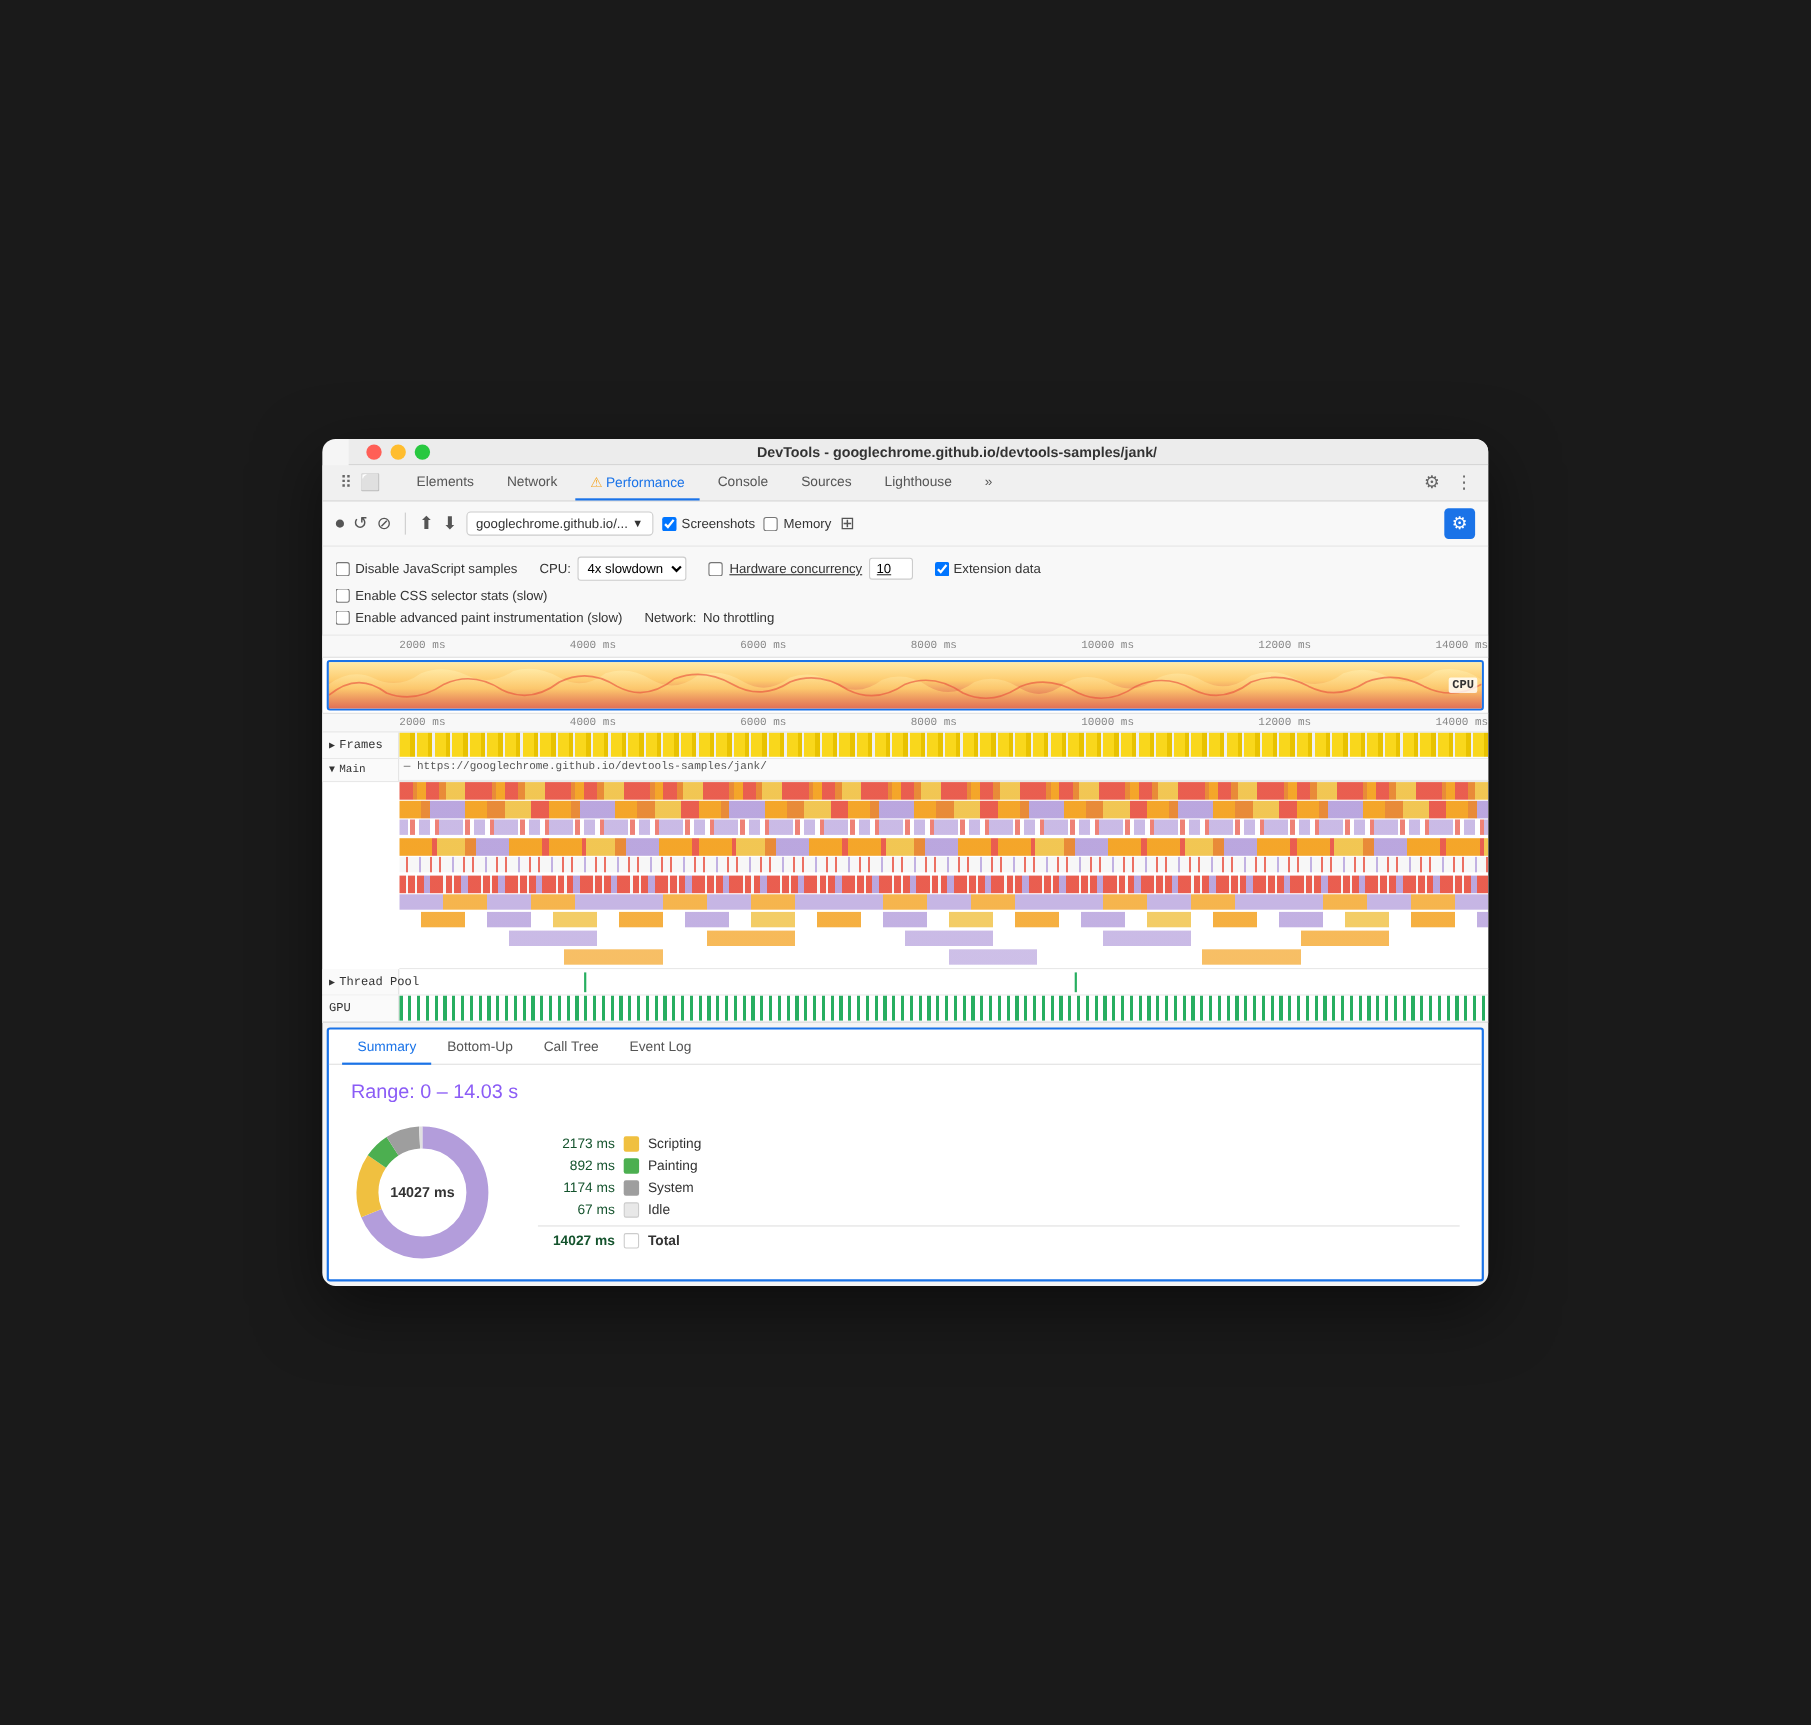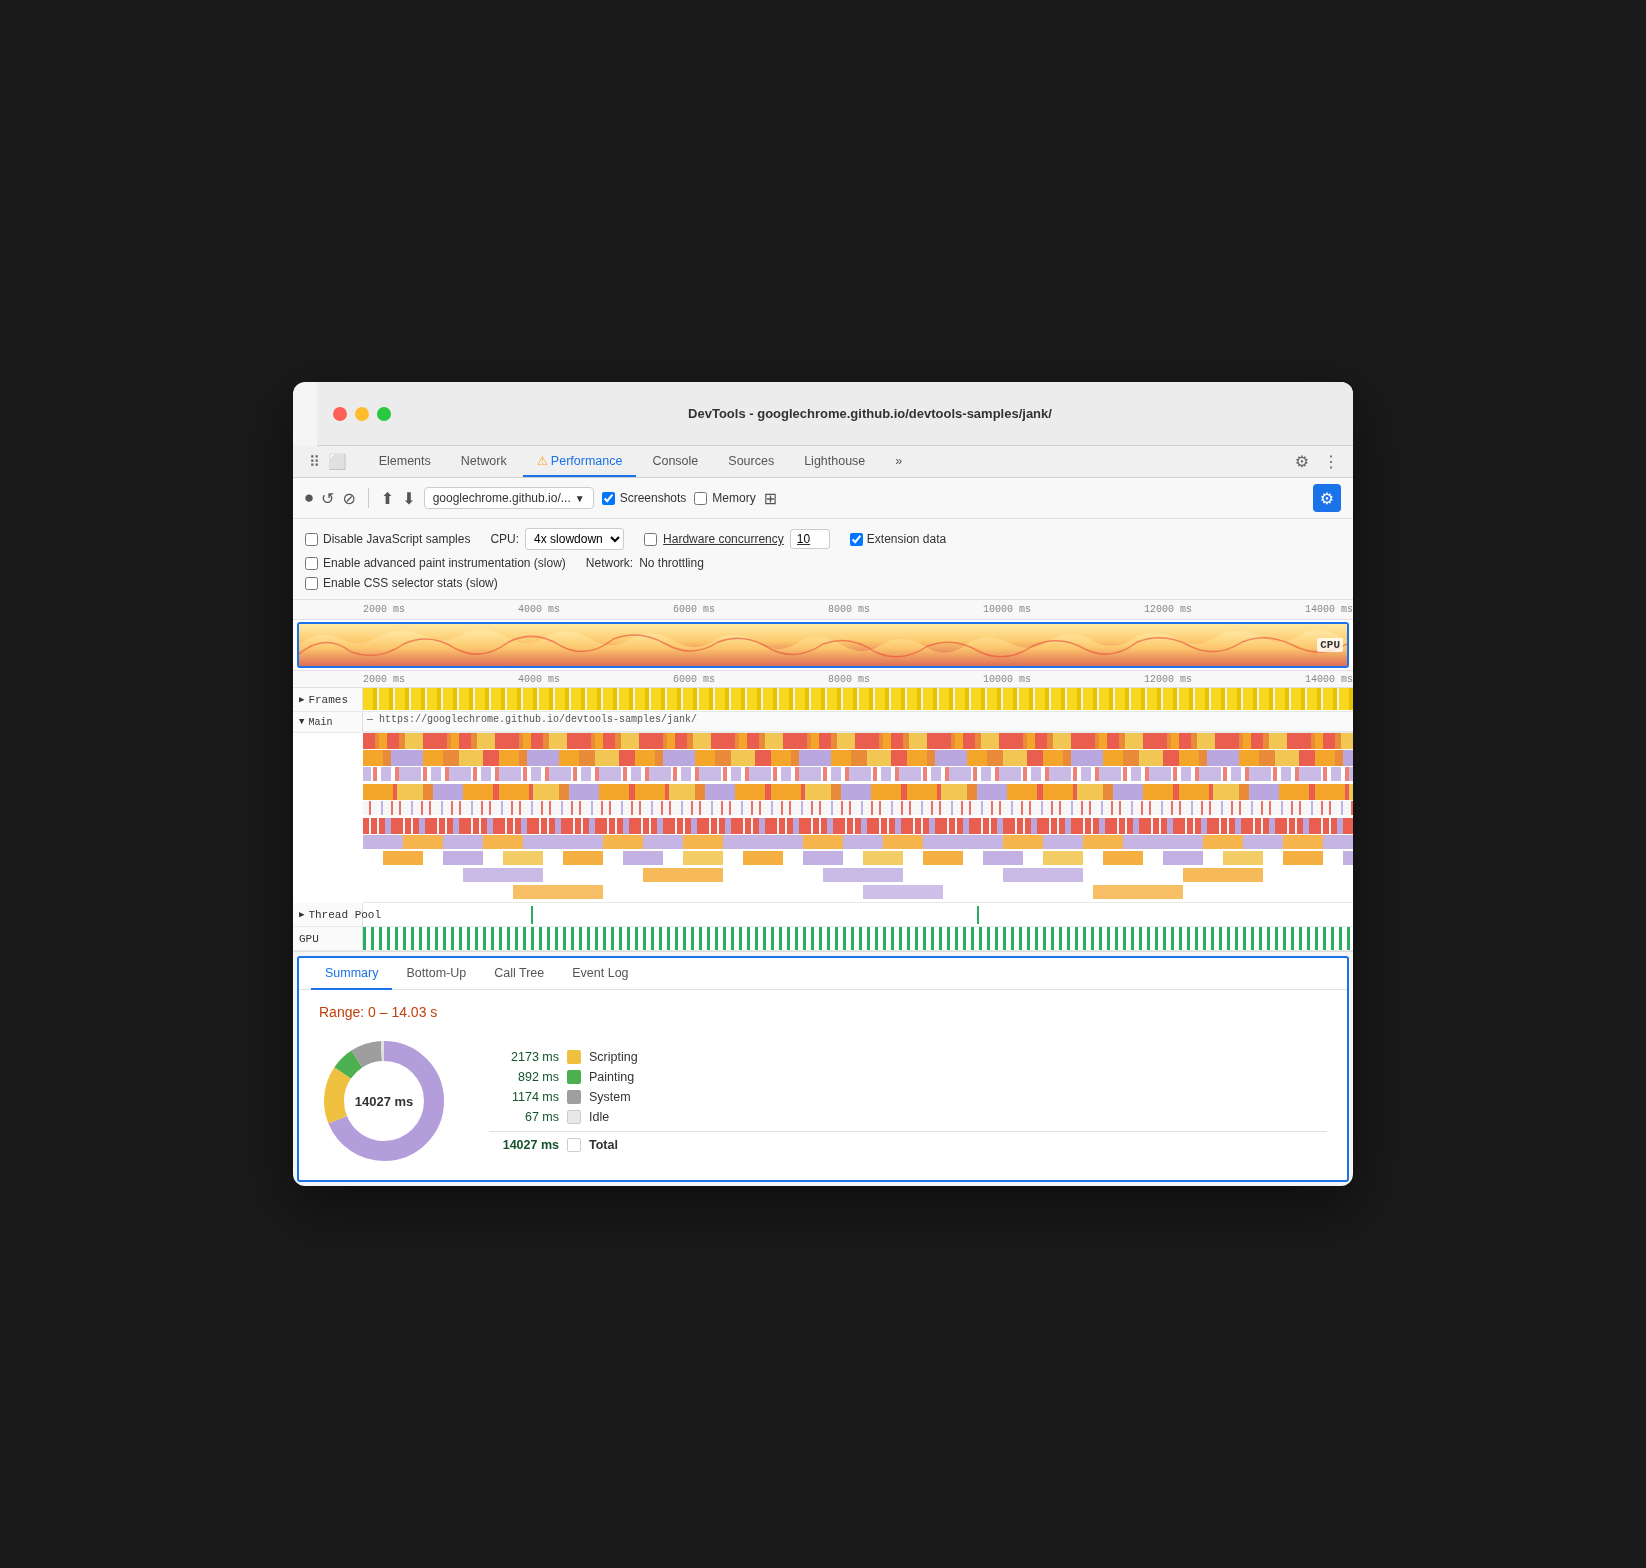--- a/index.html
+++ b/index.html
@@ -15,21 +15,21 @@
       width: 1060px;
       background: #f5f5f5;
       border-radius: 12px;
       overflow: hidden;
       box-shadow: 0 20px 60px rgba(0,0,0,0.5);
     }
     
     .titlebar {
       background: #ececec;
       border-bottom: 1px solid #d0d0d0;
-      padding: 24px 16px;
+      padding: 4px 16px;
       display: flex;
       align-items: center;
       gap: 12px;
       margin-left: 24px;
     }
     .traffic-lights {
       display: flex;
       gap: 8px;
     }
     .tl { width: 14px; height: 14px; border-radius: 50%; }
@@ -282,22 +282,22 @@
       margin-bottom: -1px;
     }
     .bottom-tab.active {
       color: #1a73e8;
       border-bottom: 2px solid #1a73e8;
     }
     .summary-content {
       padding: 14px 20px;
     }
     .range-text {
-      font-size: 14px;
-      color: #c2410c;
+      font-size: 18px;
+      color: #8b5cf6;
       margin-bottom: 16px;
     }
     .summary-body {
       display: flex;
       gap: 40px;
       align-items: center;
     }
     
     .donut-wrapper {
       position: relative;
@@ -443,32 +443,32 @@
         <input type="text" class="hw-input" value="10" style="">
       </label>
       <label class="ext-check">
         <input type="checkbox" checked="" style="">
         <span>Extension data</span>
       </label>
     </div>
     <div class="settings-row">
       <label class="settings-check">
         <input type="checkbox" style="">
+        <span>Enable CSS selector stats (slow)</span>
+      </label>
+    </div>
+    <div class="settings-row">
+      <label class="settings-check">
+        <input type="checkbox" style="">
         <span>Enable advanced paint instrumentation (slow)</span>
       </label>
       <div style="display:flex;align-items:center;gap:6px;font-size:12px;color:#333;">
         <span>Network:</span>
         <span>No throttling</span>
       </div>
-    </div>
-    <div class="settings-row">
-      <label class="settings-check">
-        <input type="checkbox" style="">
-        <span>Enable CSS selector stats (slow)</span>
-      </label>
     </div>
   </div>
 
   <div class="timeline-container">
 
     <div class="time-ruler">
       <div class="ruler-marks">
         <span>2000 ms</span>
         <span>4000 ms</span>
         <span>6000 ms</span>

